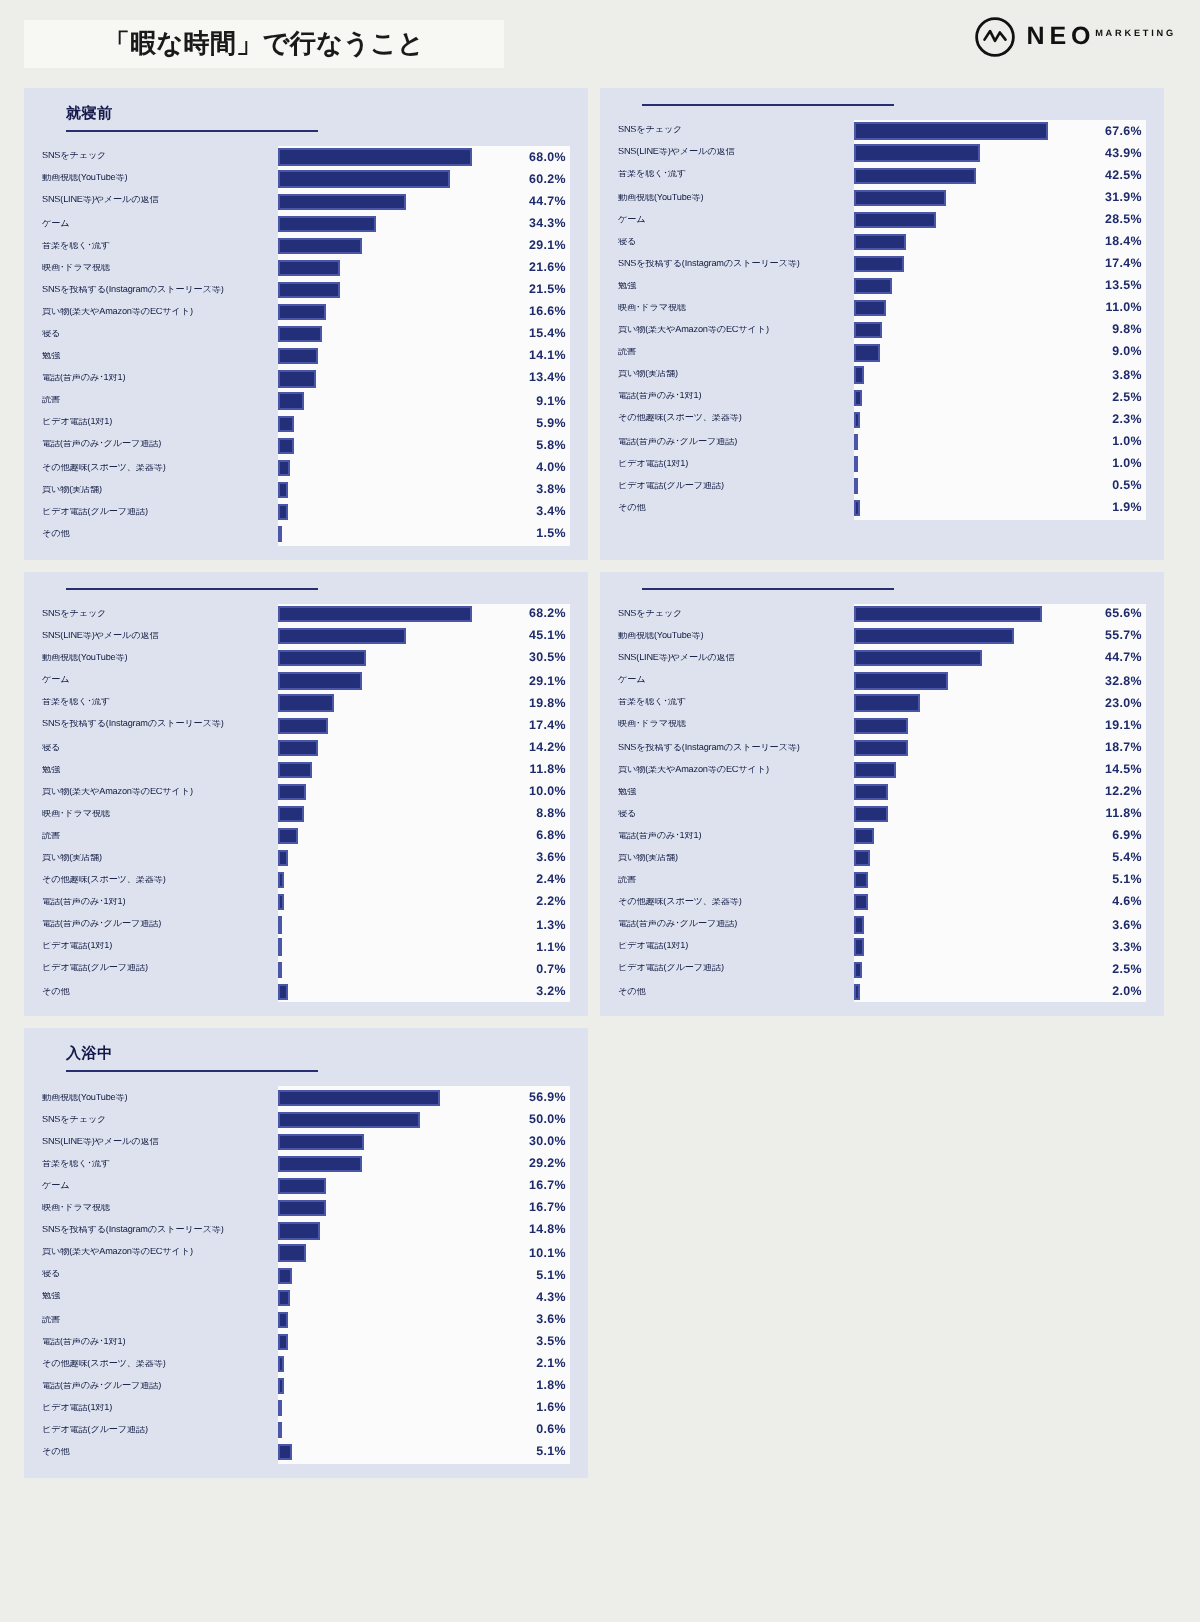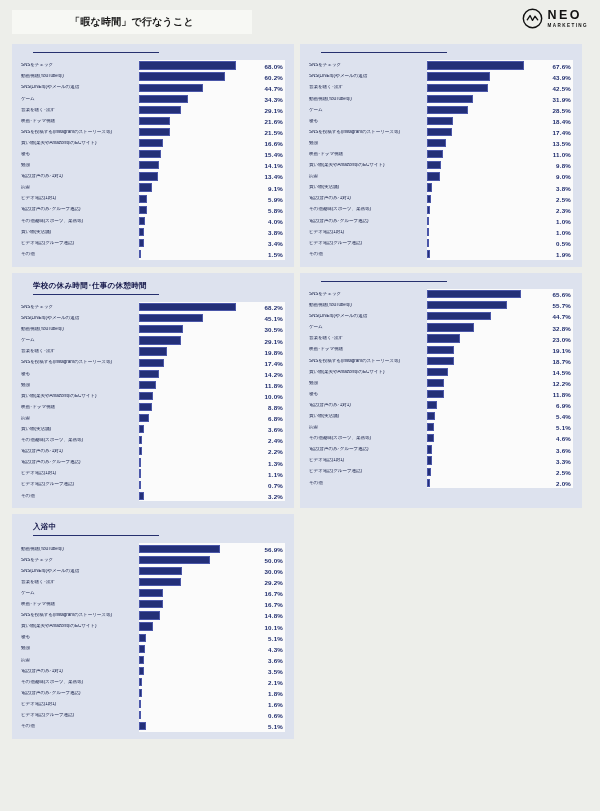--- a/index.html
+++ b/index.html
@@ -13,29 +13,29 @@
 
   
   .header { position: relative; height: 48px; }
   .title-plate {
     position: absolute; left: 12px; top: 10px;
     width: 240px; height: 24px;
     background: #f7f8f4;
     display: flex; align-items: center; justify-content: center;
   }
   .title-plate span {
-    font-size: 10px; font-weight: bold; color: #1a1a1a;
+    font-size: 13px; font-weight: bold; color: #1a1a1a;
     letter-spacing: .2px;
   }
   .logo {
     position: absolute; right: 12px; top: 8px;
     display: flex; align-items: center; gap: 5px;
   }
   .logo-mark { width: 21px; height: 21px; display: block; }
-  .logo-text { display: flex; flex-direction: column; line-height: 1; }
+  .logo-text { display: flex; flex-direction: row; line-height: 1; }
   .logo-neo {
     font-size: 12.5px; font-weight: bold; color: #111;
     letter-spacing: 2.4px;
   }
   .logo-sub {
     font-size: 4.6px; font-weight: bold; color: #111;
     letter-spacing: 1.4px; margin-top: 2.5px;
   }
 
   
@@ -106,20 +106,21 @@
       </svg>
       <div class="logo-text">
         <div class="logo-neo">NEO</div>
         <div class="logo-sub">MARKETING</div>
       </div>
     </div>
   </div>
 
   <div class="grid" id="grid">
       <div class="panel">
+        <div class="panel-title">就寝前</div>
         <div class="panel-rule"></div>
         <div class="chart">
           <div class="plot-bg"></div>
           <div class="row">
             <div class="row-label">SNSをチェック</div>
             <div class="bar-area">
               <div class="bar" style="width: 97.1429px;"></div>
               <div class="row-val">68.0%</div>
             </div>
           </div>
@@ -370,21 +371,20 @@
           <div class="row">
             <div class="row-label">その他</div>
             <div class="bar-area">
               <div class="bar" style="width: 2.71429px;"></div>
               <div class="row-val">1.9%</div>
             </div>
           </div>
         </div>
       </div>
       <div class="panel">
-        <div class="panel-title">学校の休み時間･仕事の休憩時間</div>
         <div class="panel-rule"></div>
         <div class="chart">
           <div class="plot-bg"></div>
           <div class="row">
             <div class="row-label">SNSをチェック</div>
             <div class="bar-area">
               <div class="bar" style="width: 97.4286px;"></div>
               <div class="row-val">68.2%</div>
             </div>
           </div>

